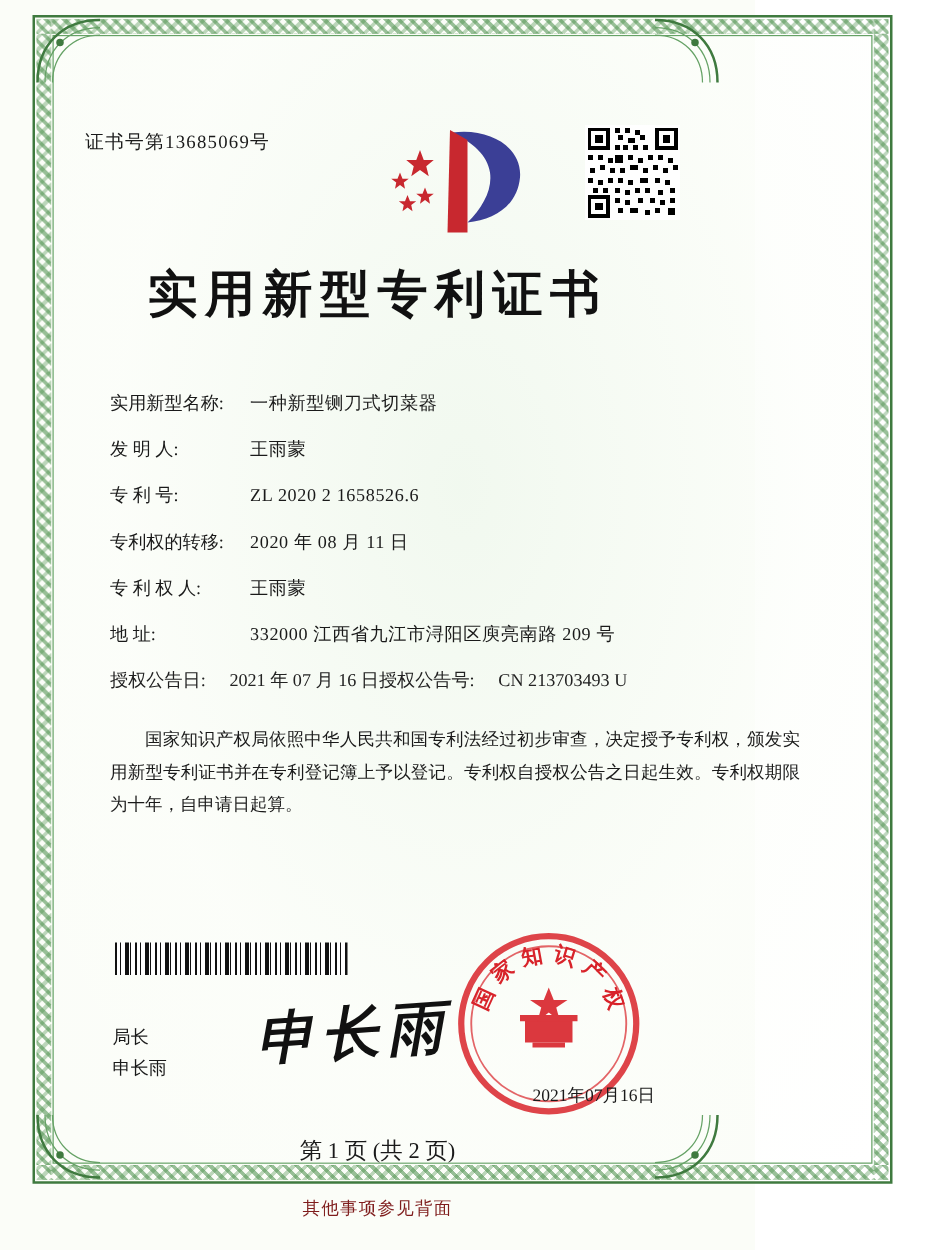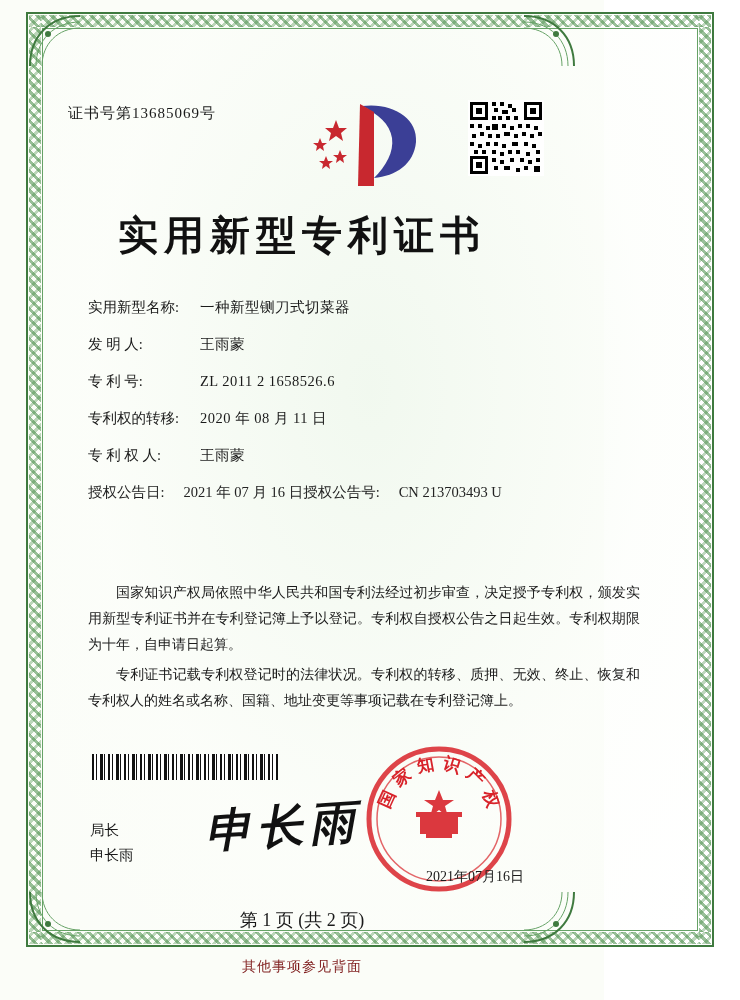--- a/index.html
+++ b/index.html
@@ -134,20 +134,21 @@
     left: 88px;
     top: 298px;
     width: 570px;
   }
   .field-row {
     display: flex;
     align-items: baseline;
     margin-bottom: 18px;
     font-size: 14.5px;
     color: #1a1a1a;
+    margin-top: 15px;
   }
   .field-label {
     width: 112px;
     flex: 0 0 112px;
     letter-spacing: 0px;
     white-space: nowrap;
   }
   .field-value {
     flex: 1 1 auto;
     letter-spacing: 0.5px;
@@ -395,42 +396,45 @@
     <div class="field-row">
       <span class="field-label">实用新型名称:</span>
       <span class="field-value">一种新型铡刀式切菜器</span>
     </div>
     <div class="field-row">
       <span class="field-label">发  明  人:</span>
       <span class="field-value">王雨蒙</span>
     </div>
     <div class="field-row">
       <span class="field-label">专  利  号:</span>
-      <span class="field-value">ZL 2011 2 1658526.6</span>
+      <span class="field-value">ZL 2020 2 1658526.6</span>
     </div>
     <div class="field-row">
       <span class="field-label">专利权的转移:</span>
       <span class="field-value">2020 年 08 月 11 日</span>
     </div>
     <div class="field-row">
       <span class="field-label">专 利 权 人:</span>
       <span class="field-value">王雨蒙</span>
+    </div>
+    <div class="field-row">
+      <span class="field-label">地        址:</span>
+      <span class="field-value">332000 江西省九江市浔阳区庾亮南路 209 号</span>
     </div>
 
     <div class="grant-row">
       <span class="gl">授权公告日:</span>
       <span class="gv">2021 年 07 月 16 日</span>
       <span class="g2">授权公告号:</span>
       <span class="gv">CN 213703493 U</span>
     </div>
   </div>
 
   <div class="paragraphs">
     <p>国家知识产权局依照中华人民共和国专利法经过初步审查，决定授予专利权，颁发实用新型专利证书并在专利登记簿上予以登记。专利权自授权公告之日起生效。专利权期限为十年，自申请日起算。</p>
-    <p>专利证书记载专利权登记时的法律状况。专利权的转移、质押、无效、终止、恢复和专利权人的姓名或名称、国籍、地址变更等事项记载在专利登记簿上。</p>
   </div>
 
   <div class="barcode"></div>
 
   <div class="sig-label">
     <div>局长</div>
     <div>申长雨</div>
   </div>
 
   <div class="sig-handwriting">申长雨</div>

